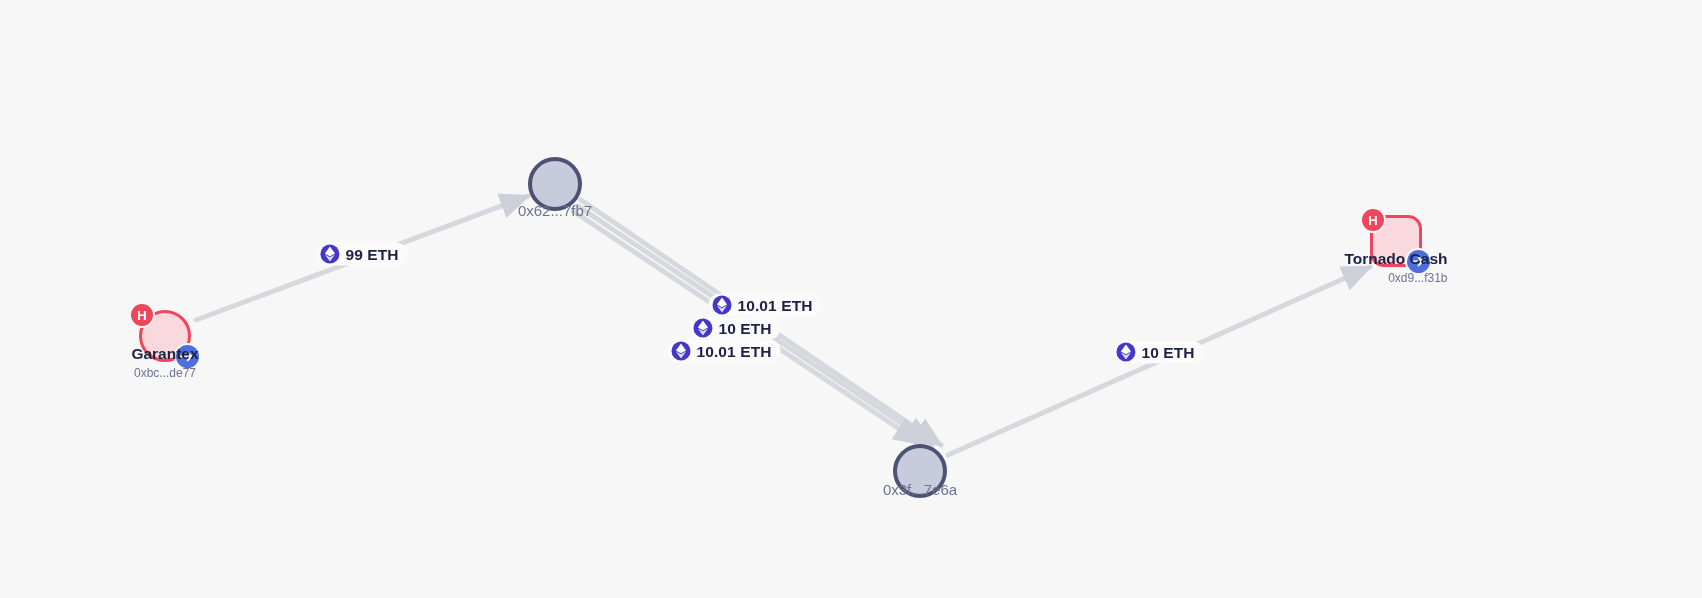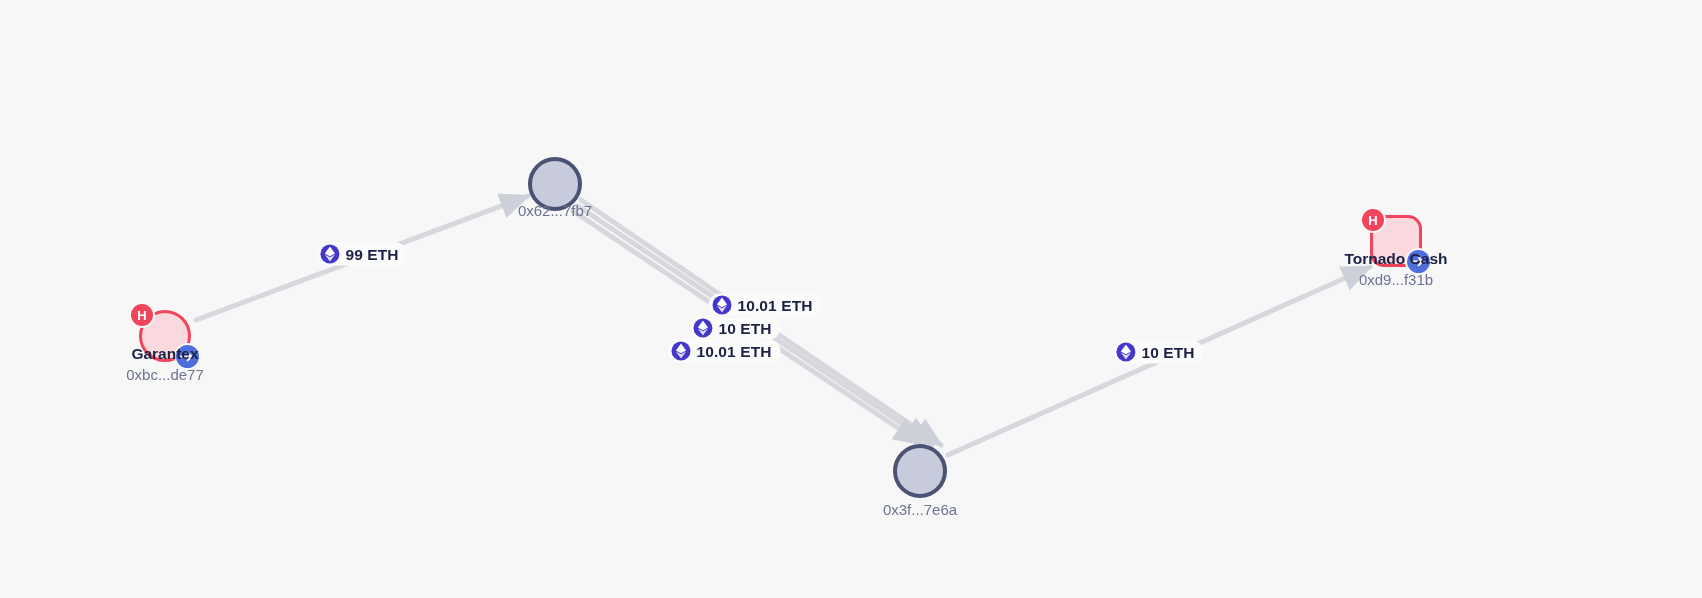--- a/index.html
+++ b/index.html
@@ -49,21 +49,21 @@
   
   .node-label{
     position:absolute;left:50%;transform:translateX(-50%);
     white-space:nowrap;text-align:center;
   }
   .node-title{
     font-size:15.5px;font-weight:bold;color:#1d2144;
     line-height:1.35;
   }
   .node-addr{
-    font-size:15px;color:#6d7490;line-height:1.35;
+    font-size:12px;color:#6d7490;line-height:1.35;
   }
   .addr-only{font-size:15px;color:#6d7490;}
 
   
   .pill{
     position:absolute;transform:translate(-50%,-50%);
     display:flex;align-items:center;gap:6px;
     background:#fbfbfc;border-radius:12px;
     padding:2px 9px 2px 4px;
     white-space:nowrap;
@@ -114,34 +114,34 @@
       </div>
     </div>
     <div class="node-wrap" style="left: 555px; top: 184px;">
       <div class="addr-node"></div>
       <div class="node-label" style="top: 36px; margin-top: 8px;">
         <div class="node-addr addr-only">0x62...7fb7</div>
       </div>
     </div>
     <div class="node-wrap" style="left: 920px; top: 471px;">
       <div class="addr-node"></div>
-      <div class="node-label" style="top: 36px; margin-top: 20px;">
+      <div class="node-label" style="top: 36px;">
         <div class="node-addr addr-only">0x3f...7e6a</div>
       </div>
     </div>
     <div class="node-wrap" style="left: 1396px; top: 241px;">
       <div class="ent-shape ent-round-sq">
         <div class="badge badge-h">H</div>
         <div class="badge badge-arrow">
           <svg width="15" height="13" viewBox="0 0 15 13" aria-hidden="true">
             <path d="M1 6.5 H11.3 M7.6 2.6 L11.8 6.5 L7.6 10.4" stroke="#ffffff" stroke-width="1.9" fill="none" stroke-linecap="round" stroke-linejoin="round"></path>
           </svg>
         </div>
       </div>
-      <div class="node-label" style="top: 34px;">
+      <div class="node-label" style="top: 34px; text-align: right;">
         <div class="node-title">Tornado Cash</div>
         <div class="node-addr">0xd9...f31b</div>
       </div>
     </div>
   </div>
 <div id="label-layer">
     <div class="pill" style="left: 362px; top: 254px;">
       <span class="coin">
         <svg width="11" height="15" viewBox="0 0 11 15" aria-hidden="true">
           <path d="M5.5 0 L10.6 7.1 L5.5 9.7 L0.4 7.1 Z" fill="#ffffff"></path>

